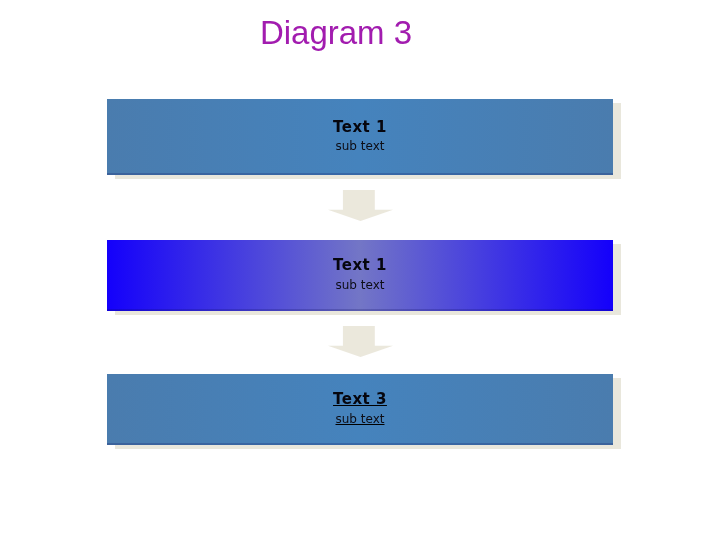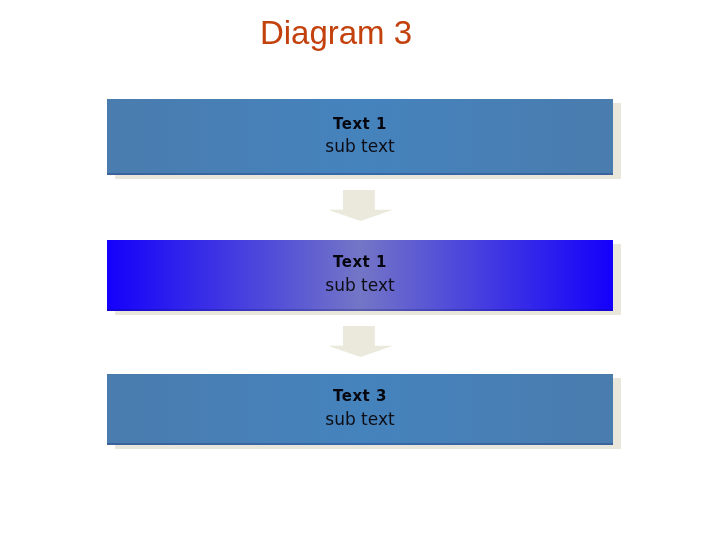--- a/index.html
+++ b/index.html
@@ -13,21 +13,21 @@
   }
   .slide-title {
     position: absolute;
     top: 14px;
     left: 0;
     width: 672px;
     text-align: center;
     font-family: "Liberation Sans", sans-serif;
     font-size: 33px;
     font-weight: 400;
-    color: #c2410c;
+    color: #a21caf;
   }
   .bar {
     position: absolute;
     left: 107px;
     width: 506px;
     display: flex;
     flex-direction: column;
     align-items: center;
     justify-content: center;
     box-shadow: 8px 4px 0 0 #e9e7dc;
@@ -36,30 +36,30 @@
   }
   .bar-steel {
     background: linear-gradient(90deg, #4a7cae 0%, #4583bd 50%, #4a7cae 100%);
     align-items: center;
   }
   .bar-bright {
     background: linear-gradient(90deg, #1400fb 0%, #7376c6 50%, #1400fb 100%);
   }
   .bar-1 { top: 99px;  height: 76px; }
   .bar-2 { top: 240px; height: 71px; }
-  .bar-3 { top: 374px; height: 71px; }
+  .bar-3 { top: 374px; height: 71px; text-decoration: underline; }
   .bar-label {
     font-size: 15px;
     font-weight: bold;
     letter-spacing: 0.5px;
     color: #06060e;
     line-height: 1.1;
   }
   .bar-sub {
-    font-size: 17px;
+    font-size: 12px;
     color: #0d0d15;
     margin-top: 5px;
     line-height: 1.1;
   }
   .down-arrow {
     position: absolute;
     left: 328px;
     width: 65px;
     height: 31px;
     background: #ebe8dc;

